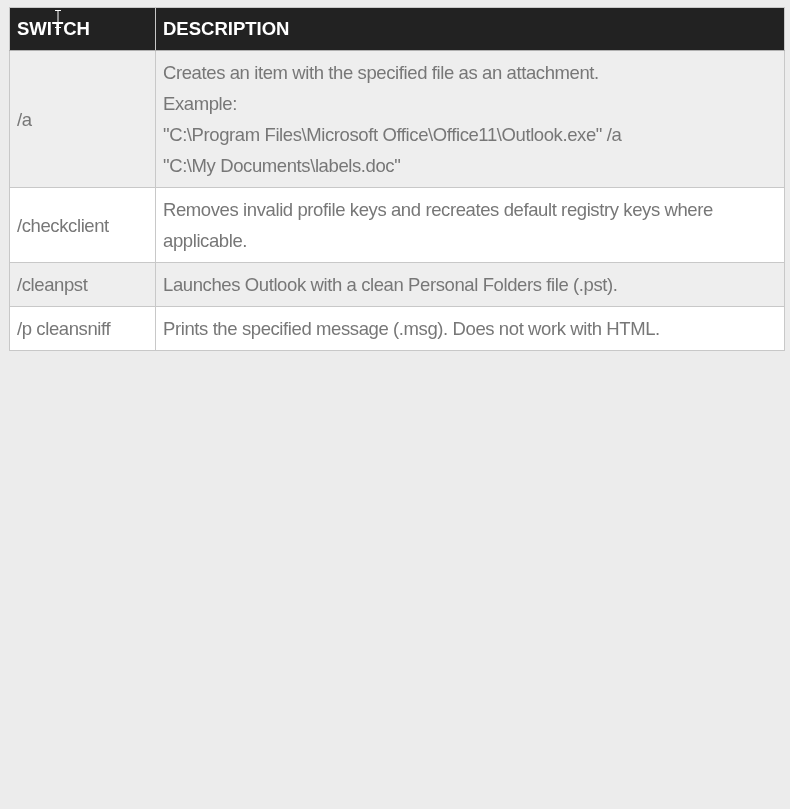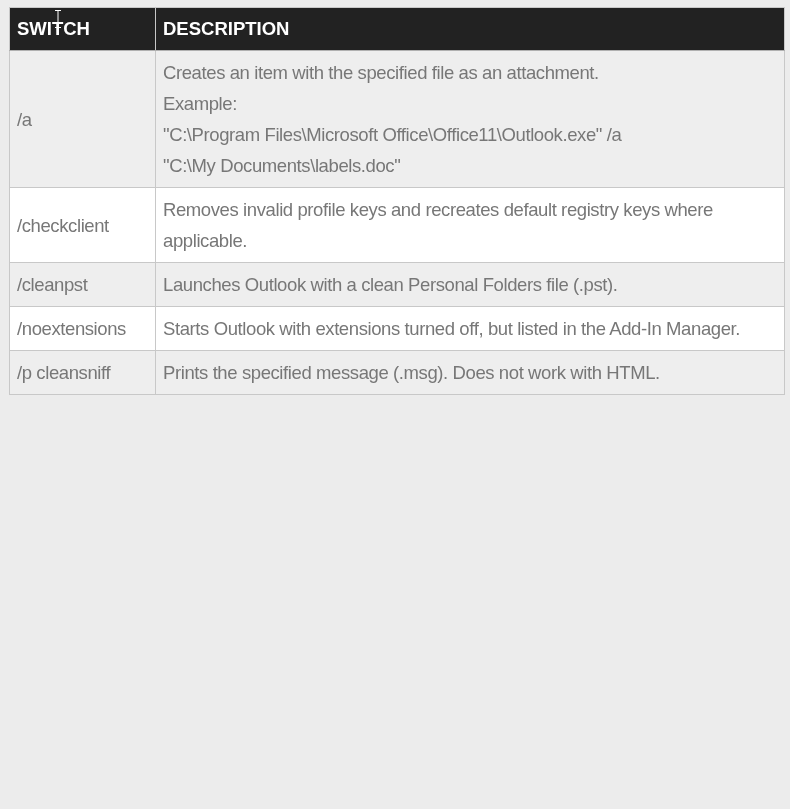--- a/index.html
+++ b/index.html
@@ -85,24 +85,20 @@
       </tr>
       <tr>
         <td>/checkclient</td>
         <td>Removes invalid profile keys and recreates default registry keys where applicable.</td>
       </tr>
       <tr>
         <td>/cleanpst</td>
         <td>Launches Outlook with a clean Personal Folders file (.pst).</td>
       </tr>
       <tr>
-        <td>/noextensions</td>
-        <td>Starts Outlook with extensions turned off, but listed in the Add-In Manager.</td>
-      </tr>
-      <tr>
         <td>/p cleansniff</td>
         <td>Prints the specified message (.msg). Does not work with HTML.</td>
       </tr>
     </tbody>
   </table>
 </div>
 
 <svg class="cursor-icon" viewBox="0 0 6 18" width="6" height="18">
   <path d="M0 0.5 H6 M3 0.5 V17.5 M0 17.5 H6" stroke="#ffffff" stroke-width="1" fill="none"></path>
 </svg>

